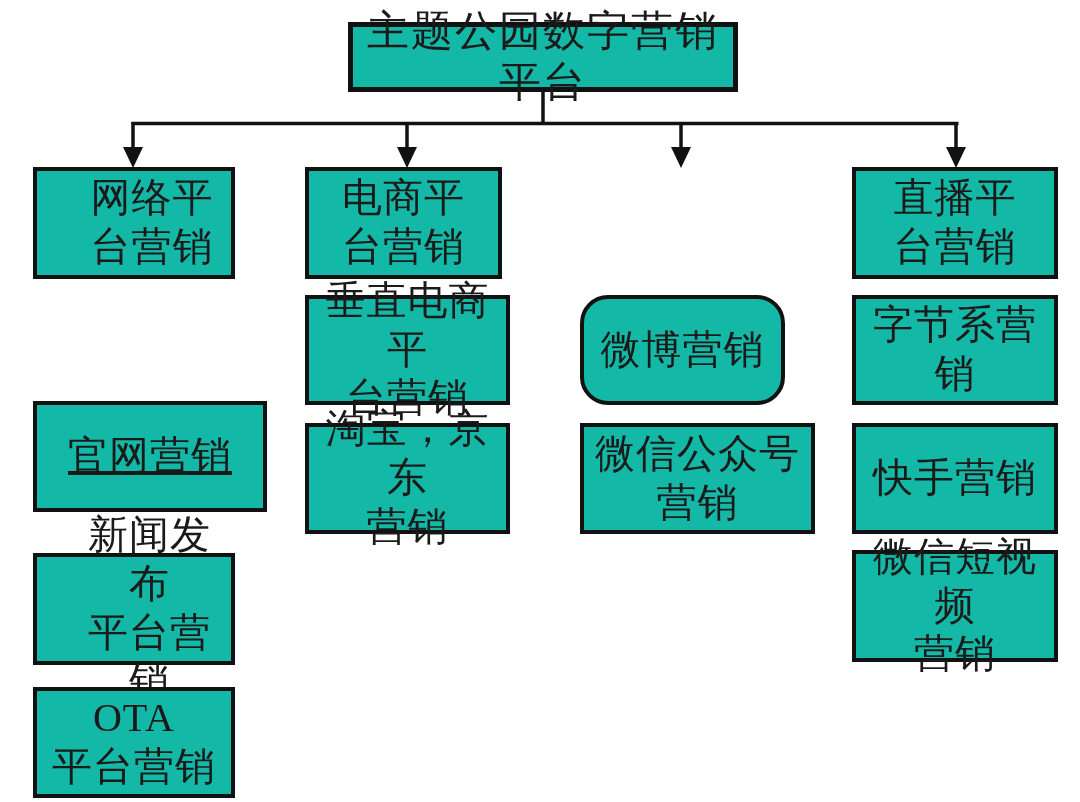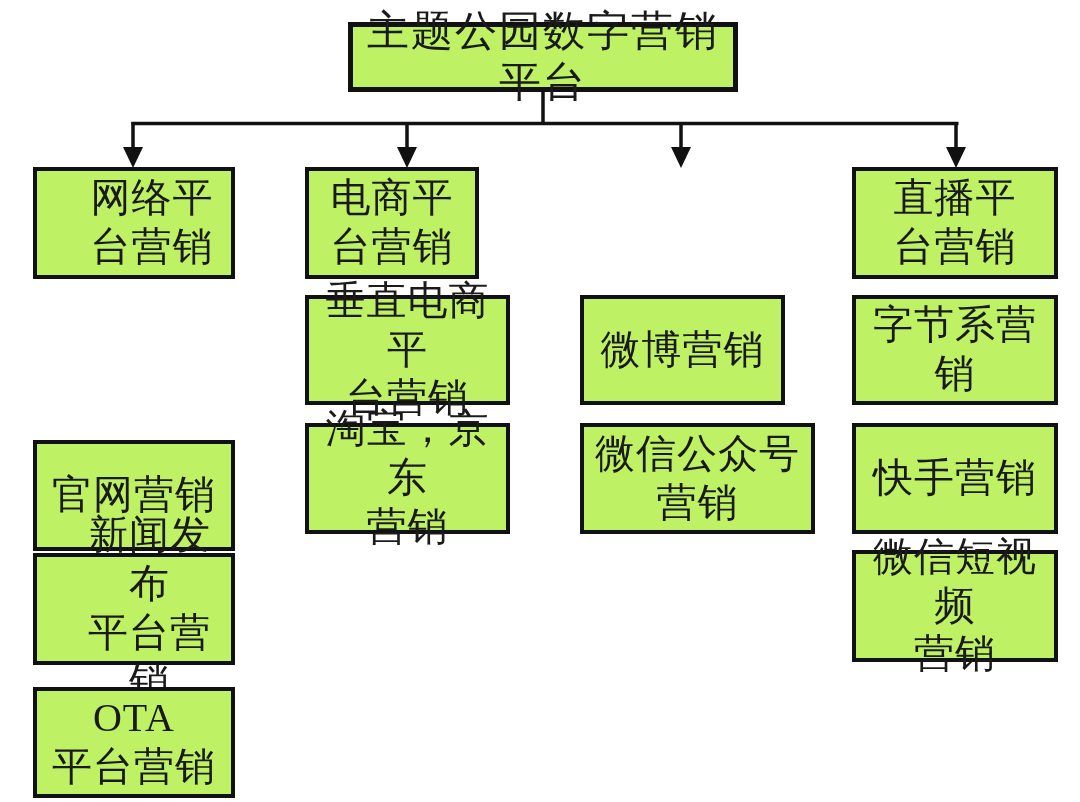--- a/index.html
+++ b/index.html
@@ -12,21 +12,21 @@
     width: 1080px;
     height: 802px;
     background: #ffffff;
     font-family: "Liberation Serif", "DejaVu Serif", serif;
     color: #1a1a1a;
     overflow: hidden;
   }
   .node {
     position: absolute;
     box-sizing: border-box;
-    background: #bef264;
+    background: #14b8a6;
     border: 4px solid #111111;
     display: flex;
     align-items: center;
     justify-content: center;
     text-align: center;
     font-size: 40px;
     line-height: 1.22;
     white-space: pre-line;
     letter-spacing: 1px;
   }
@@ -72,34 +72,34 @@
     <polygon points="671,147 691,147 681,168"></polygon>
 
     <line x1="956" y1="122" x2="956" y2="150"></line>
     <polygon points="946,147 966,147 956,168"></polygon>
   </svg>
 
   <div class="node root" style="left:348px; top:22px; width:390px; height:70px;">主题公园数字营销平台</div>
 
   <div class="node" style="left:33px; top:167px; width:202px; height:112px;padding-left:36px;">网络平
 台营销</div>
-  <div class="node" style="left:33px; top:440px; width:202px; height:111px;">官网营销</div>
+  <div class="node" style="left:33px; top:401px; width:234px; height:111px;text-decoration:underline;">官网营销</div>
   <div class="node" style="left:33px; top:553px; width:202px; height:112px;padding-left:31px;">新闻发布
 平台营销</div>
   <div class="node" style="left:33px; top:687px; width:202px; height:111px;">OTA
 平台营销</div>
 
-  <div class="node" style="left:305px; top:167px; width:174px; height:112px;">电商平
+  <div class="node" style="left:305px; top:167px; width:197px; height:112px;">电商平
 台营销</div>
   <div class="node" style="left:305px; top:295px; width:205px; height:110px;">垂直电商平
 台营销</div>
   <div class="node" style="left:305px; top:423px; width:205px; height:111px;">淘宝，京东
 营销</div>
 
-  <div class="node" style="left:580px; top:295px; width:205px; height:110px;">微博营销</div>
+  <div class="node" style="left:580px; top:295px; width:205px; height:110px;border-radius:28px;">微博营销</div>
   <div class="node" style="left:580px; top:423px; width:235px; height:111px;">微信公众号
 营销</div>
 
   <div class="node" style="left:852px; top:167px; width:206px; height:112px;">直播平
 台营销</div>
   <div class="node" style="left:852px; top:295px; width:206px; height:110px;">字节系营销</div>
   <div class="node" style="left:852px; top:423px; width:206px; height:111px;">快手营销</div>
   <div class="node" style="left:852px; top:550px; width:206px; height:112px;text-align:center;">微信短视频
 营销</div>
 

